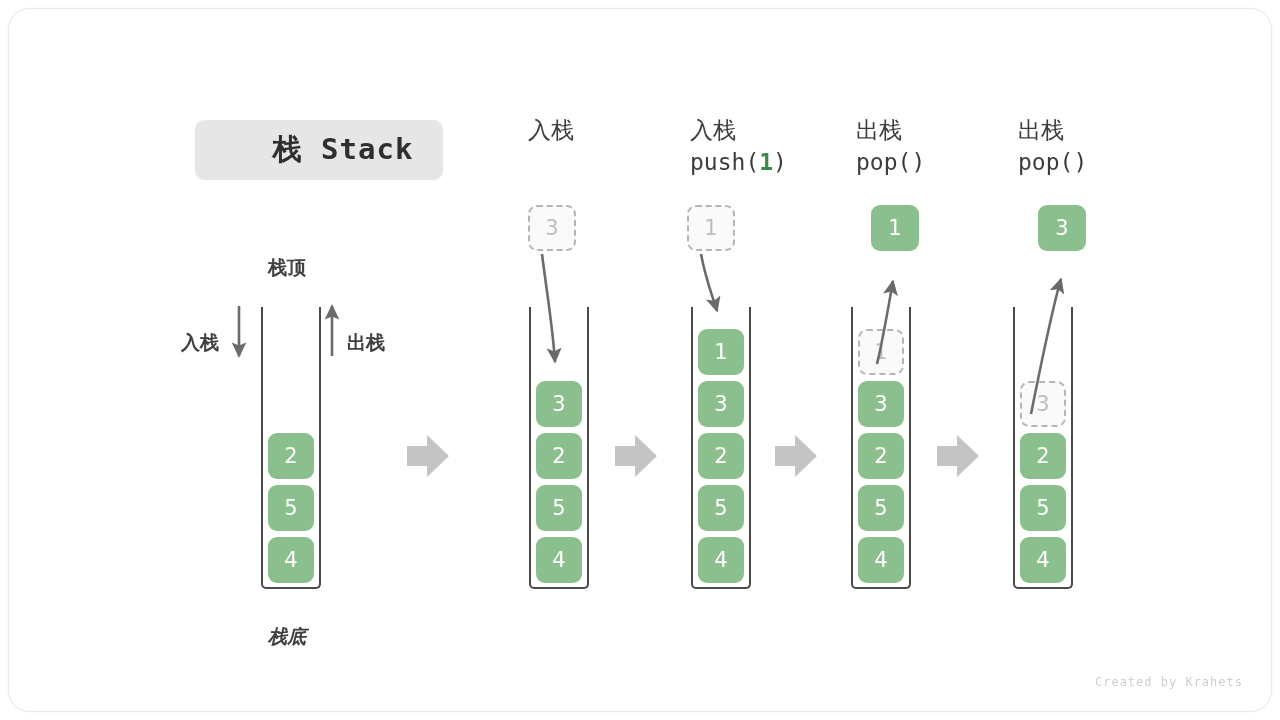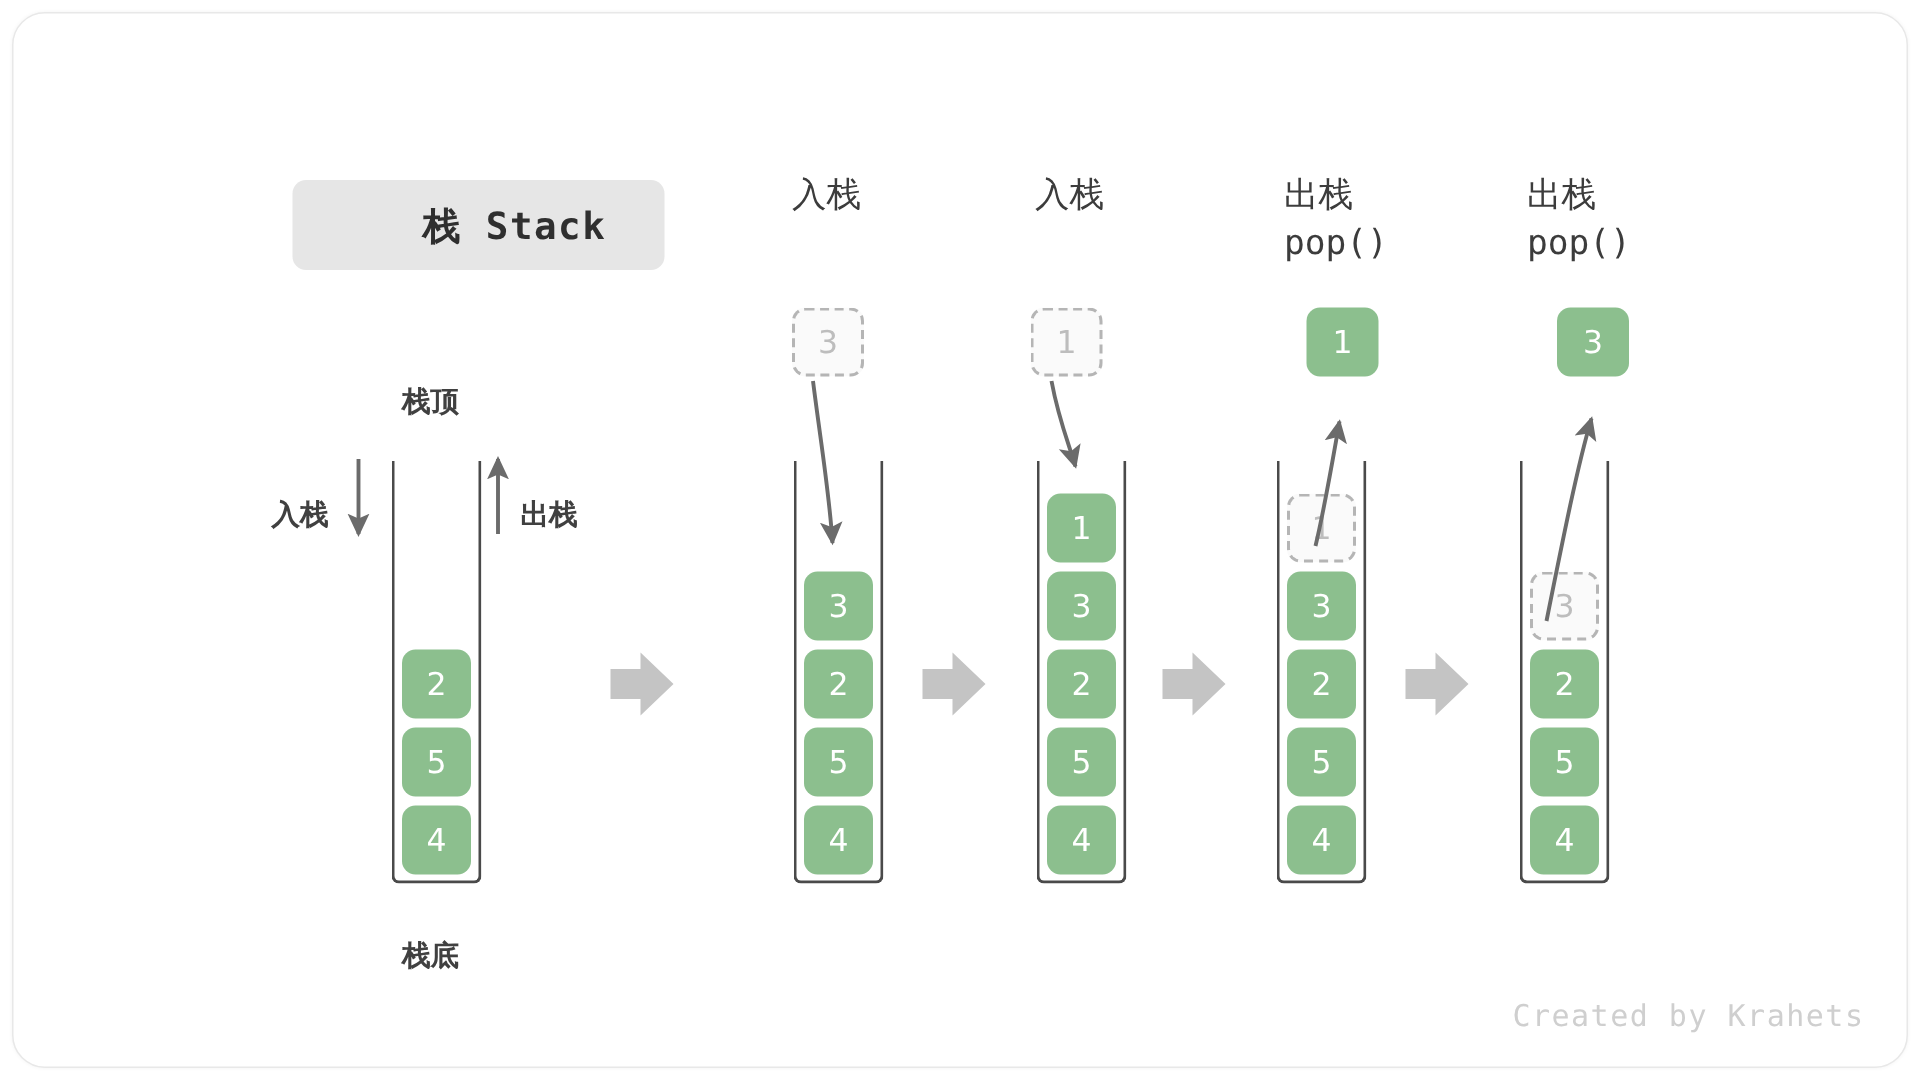--- a/index.html
+++ b/index.html
@@ -35,21 +35,21 @@
     left: 186px;
     top: 111px;
     width: 200px;
     height: 60px;
     background: #e6e6e6;
     border-radius: 9px;
     display: flex;
     align-items: center;
     justify-content: center;
     font-family: "DejaVu Sans Mono", "Liberation Mono", monospace;
-    font-size: 25px;
+    font-size: 29px;
     font-weight: bold;
     color: #2f2f2f;
     letter-spacing: 1px;
     padding-left: 48px;
   }
 
   
   .cn-label {
     font-family: "DejaVu Sans", "Liberation Sans", sans-serif;
     font-size: 19px;
@@ -141,35 +141,35 @@
     width: 1264px;
     height: 704px;
     pointer-events: none;
   }
 
   
   #watermark {
     right: 28px;
     bottom: 22px;
     font-family: "DejaVu Sans Mono", "Liberation Mono", monospace;
-    font-size: 20px;
+    font-size: 12px;
     color: #cfcfcf;
     letter-spacing: 1px;
     white-space: nowrap;
   }
 </style>
 </head>
 <body>
 
 <div id="canvas">
 
   <div class="abs" id="title-badge">栈 Stack</div>
 
   <div class="abs cn-label" style="left:259px; top:246px;">栈顶</div>
-  <div class="abs cn-label" style="left:259px; top:615px;">栈底</div>
+  <div class="abs cn-label" style="left:259px; top:615px;font-style:italic;">栈底</div>
   <div class="abs cn-label" style="left:172px; top:321px;">入栈</div>
   <div class="abs cn-label" style="left:338px; top:321px;">出栈</div>
 
   <div class="abs stack-box" style="left:252px; top:298px; height:282px;"></div>
 
   <div class="abs cell filled" style="left:259px; top:424px;">2</div>
   <div class="abs cell filled" style="left:259px; top:476px;">5</div>
   <div class="abs cell filled" style="left:259px; top:528px;">4</div>
 
   <div class="abs col-head" style="left:519px; top:106px;">
@@ -177,20 +177,21 @@
   </div>
   <div class="float-box ghost" style="left:519px; top:196px;">3</div>
   <div class="abs stack-box" style="left:520px; top:298px; height:282px;"></div>
   <div class="abs cell filled" style="left:527px; top:372px;">3</div>
   <div class="abs cell filled" style="left:527px; top:424px;">2</div>
   <div class="abs cell filled" style="left:527px; top:476px;">5</div>
   <div class="abs cell filled" style="left:527px; top:528px;">4</div>
 
   <div class="abs col-head" style="left:681px; top:106px;">
     <div class="cn">入栈</div>
+    <div class="op"><span>push(</span><span class="num">1</span><span>)</span></div>
   </div>
   <div class="float-box ghost" style="left:678px; top:196px;">1</div>
   <div class="abs stack-box" style="left:682px; top:298px; height:282px;"></div>
   <div class="abs cell filled" style="left:689px; top:320px;">1</div>
   <div class="abs cell filled" style="left:689px; top:372px;">3</div>
   <div class="abs cell filled" style="left:689px; top:424px;">2</div>
   <div class="abs cell filled" style="left:689px; top:476px;">5</div>
   <div class="abs cell filled" style="left:689px; top:528px;">4</div>
 
   <div class="abs col-head" style="left:847px; top:106px;">

